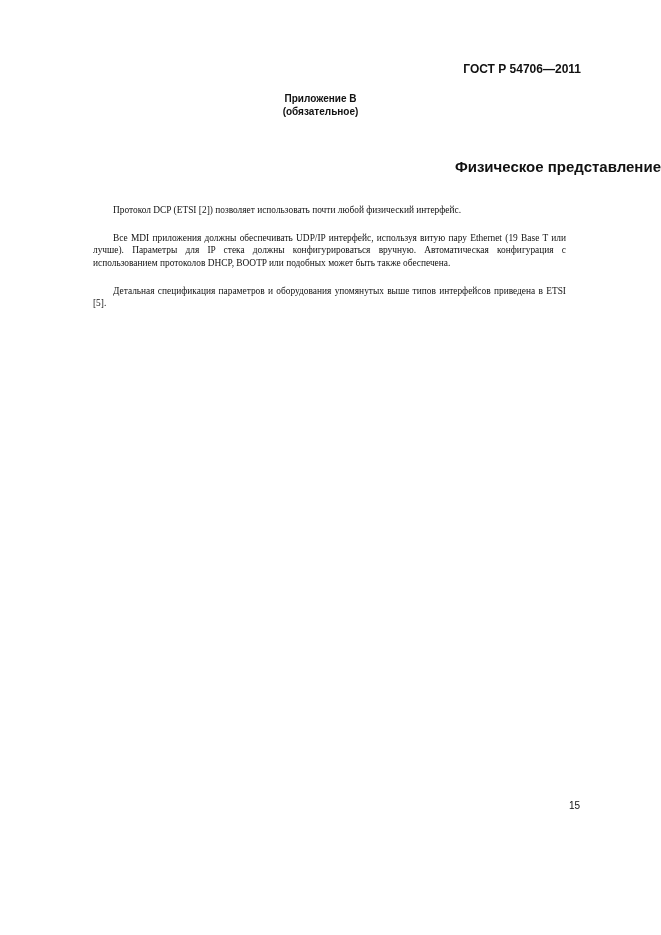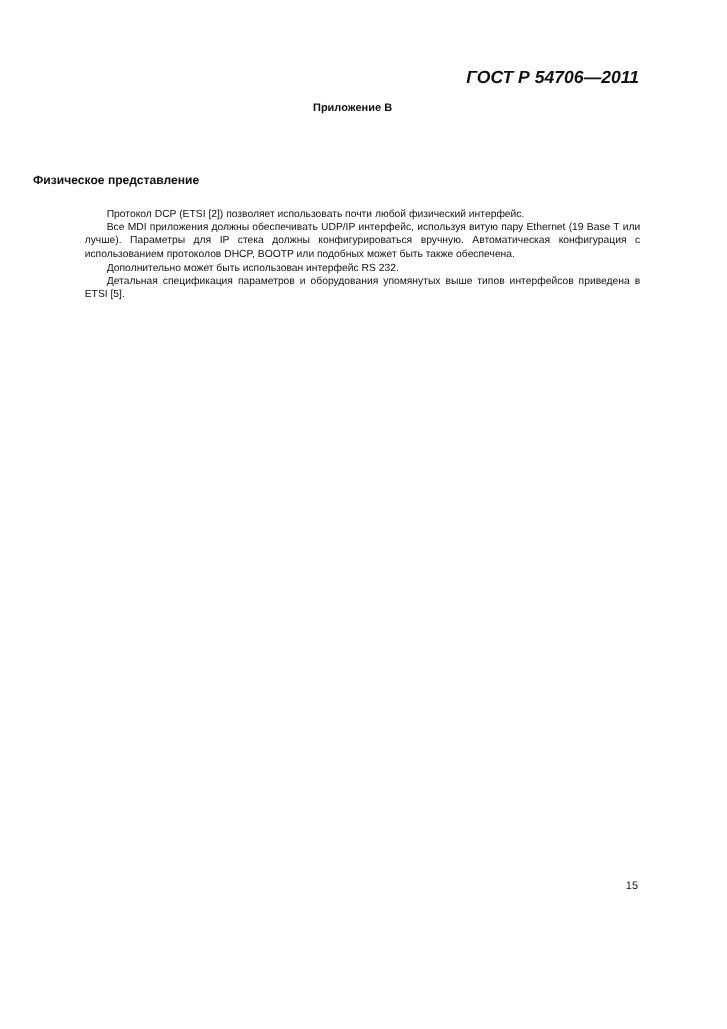--- a/index.html
+++ b/index.html
@@ -1,42 +1,42 @@
 <!DOCTYPE html>
 <html><head>
 <meta charset="utf-8">
 <style>
   html, body { margin: 0; padding: 0; background: #ffffff; }
   body { width: 661px; height: 935px; position: relative; overflow: hidden;
          font-family: "Liberation Sans", sans-serif; color: #111; }
-  .header-code { position: absolute; top: 62px; right: 80px; font-size: 16px; font-weight: bold; font-style: italic; }
+  .header-code { position: absolute; top: 62px; right: 80px; font-size: 12px; font-weight: bold; }
   .annex-title { position: absolute; top: 92px; left: 0; width: 611px; text-align: center;
                  font-size: 10px; font-weight: bold; line-height: 13px; }
   .annex-title div { margin-left: 30px; }
-  .section-title { position: absolute; top: 158px; left: 0; width: 661px; text-align: left;
-                   font-size: 11px; font-weight: bold; }
+  .section-title { position: absolute; top: 158px; left: 0; width: 661px; text-align: right;
+                   font-size: 15px; font-weight: bold; }
   .section-title span { display: inline-block; margin-left: 30px; }
   .body-text { position: absolute; top: 188px; left: 77px; width: 505px;
                font-size: 9.4px; line-height: 12.2px; text-align: justify; }
-  .body-text p { margin: 0; text-indent: 20px; }
+  .body-text p { margin: 16px; text-indent: 20px; font-family: Liberation Serif, serif; }
   .page-number { position: absolute; top: 800px; right: 81px; font-size: 10px; }
 </style>
 </head>
 <body>
 
 <div class="header-code">ГОСТ Р 54706—2011</div>
 
 <div class="annex-title">
   <div>Приложение В</div>
+  <div>(обязательное)</div>
 </div>
 
 <div class="section-title">
   <span>Физическое представление</span>
 </div>
 
 <div class="body-text">
   <p>Протокол DCP (ETSI [2]) позволяет использовать почти любой физический интерфейс.</p>
   <p>Все MDI приложения должны обеспечивать UDP/IP интерфейс, используя витую пару Ethernet (19 Base T или лучше). Параметры для IP стека должны конфигурироваться вручную. Автоматическая конфигурация с использованием протоколов DHCP, BOOTP или подобных может быть также обеспечена.</p>
-  <p>Дополнительно может быть использован интерфейс RS 232.</p>
   <p>Детальная спецификация параметров и оборудования упомянутых выше типов интерфейсов приведена в ETSI [5].</p>
 </div>
 
 <div class="page-number">15</div>
 
 </body></html>

